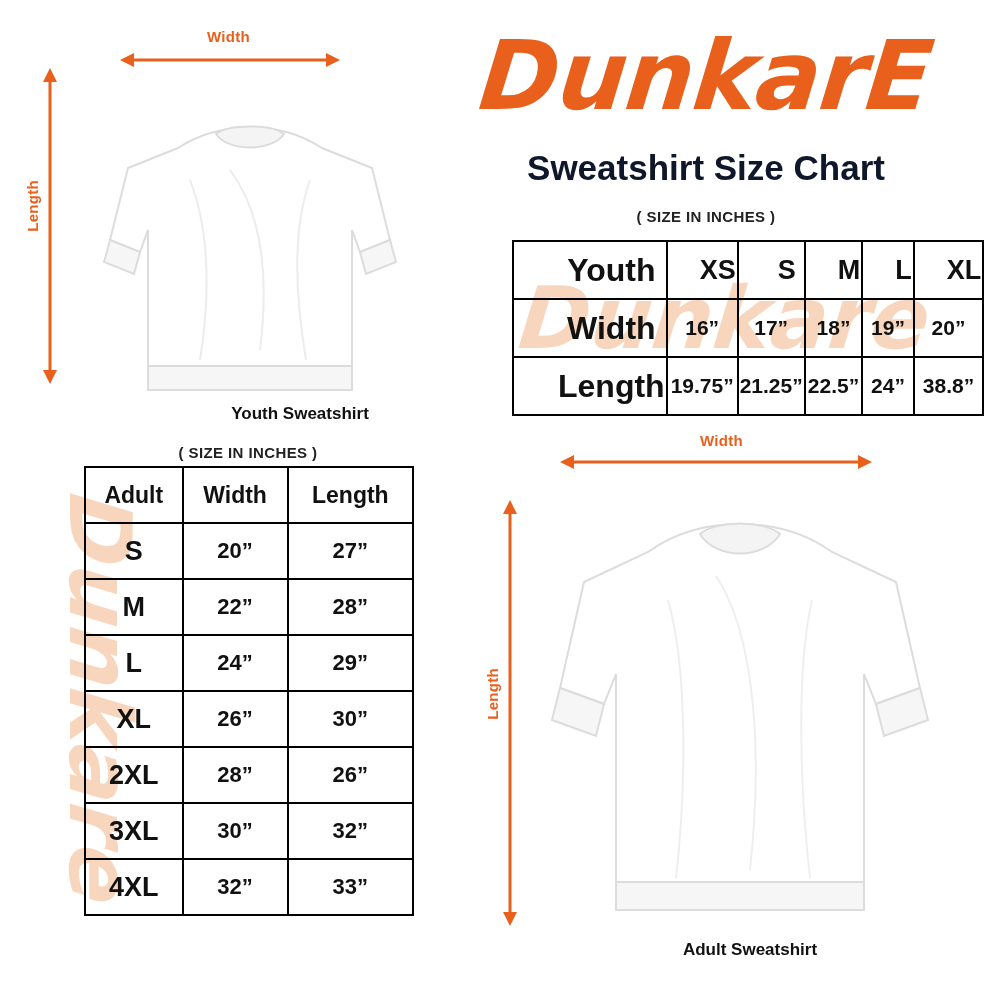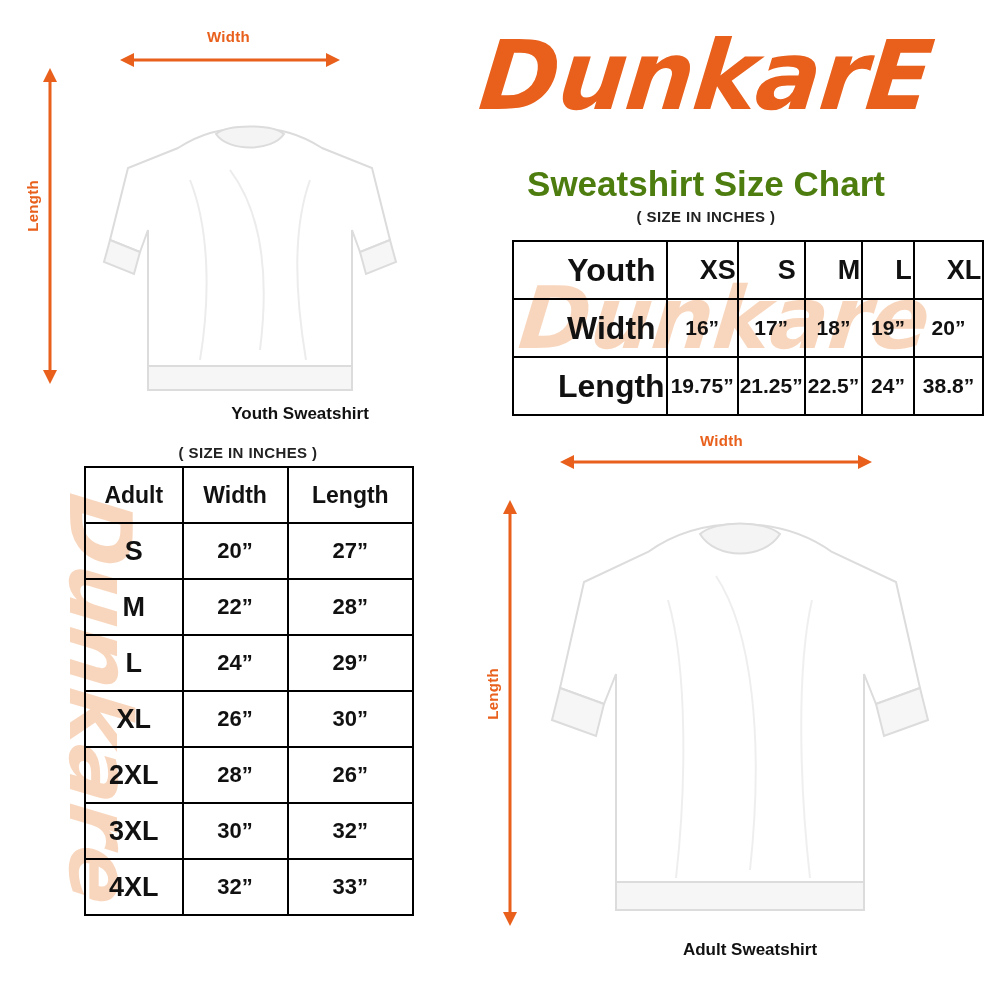--- a/index.html
+++ b/index.html
@@ -32,26 +32,26 @@
     font-weight: bold;
     font-style: italic;
     letter-spacing: -1px;
     color: #E8601C;
     line-height: 1;
     transform: skewX(-6deg);
   }
   .chart-title {
     position: absolute;
     left: 432px;
-    top: 164px;
+    top: 148px;
     width: 548px;
     text-align: center;
     font-size: 35px;
     font-weight: bold;
-    color: #4d7c0f;
+    color: #0f172a;
   }
   .units-note-top {
     position: absolute;
     left: 432px;
     top: 208px;
     width: 548px;
     text-align: center;
     font-size: 15px;
     font-weight: bold;
     color: #222222;

